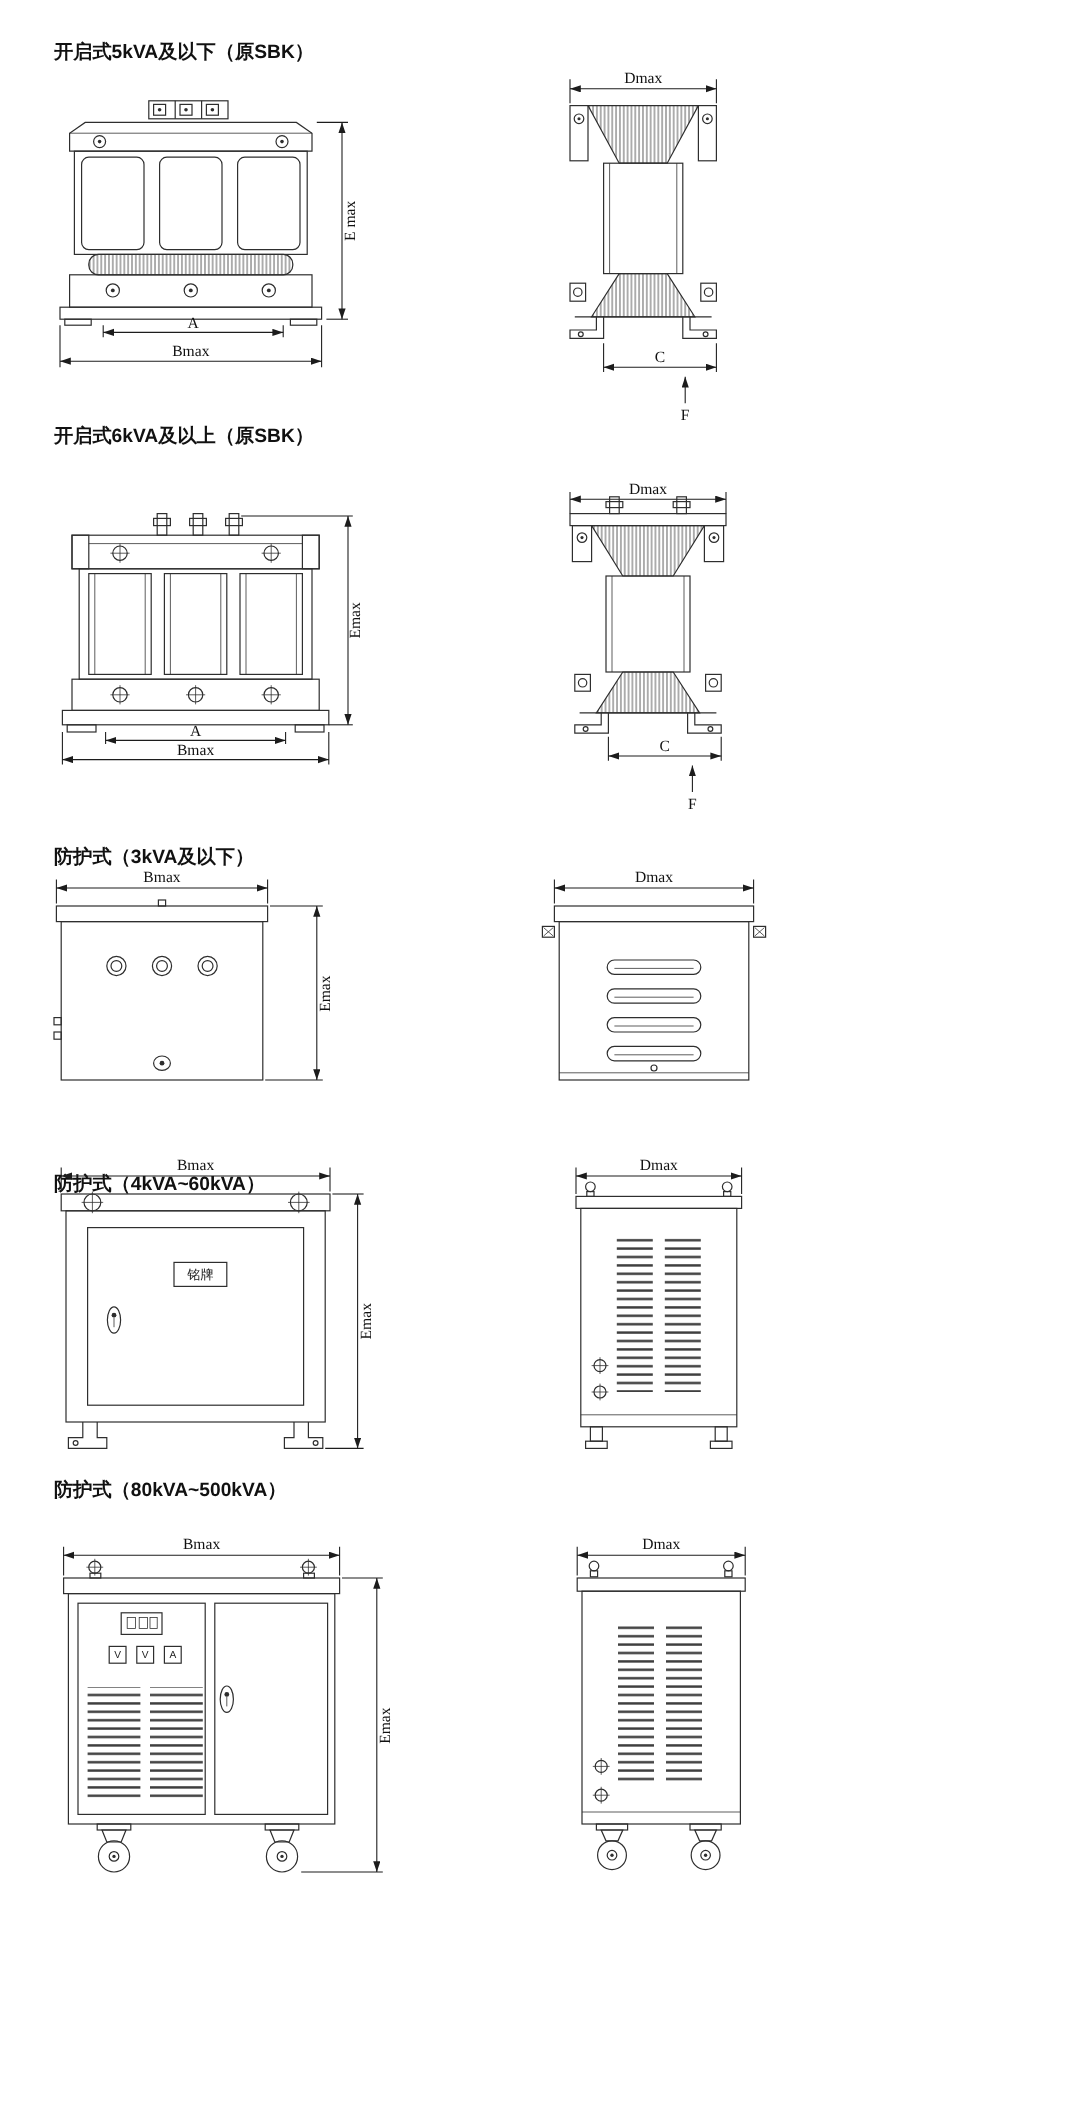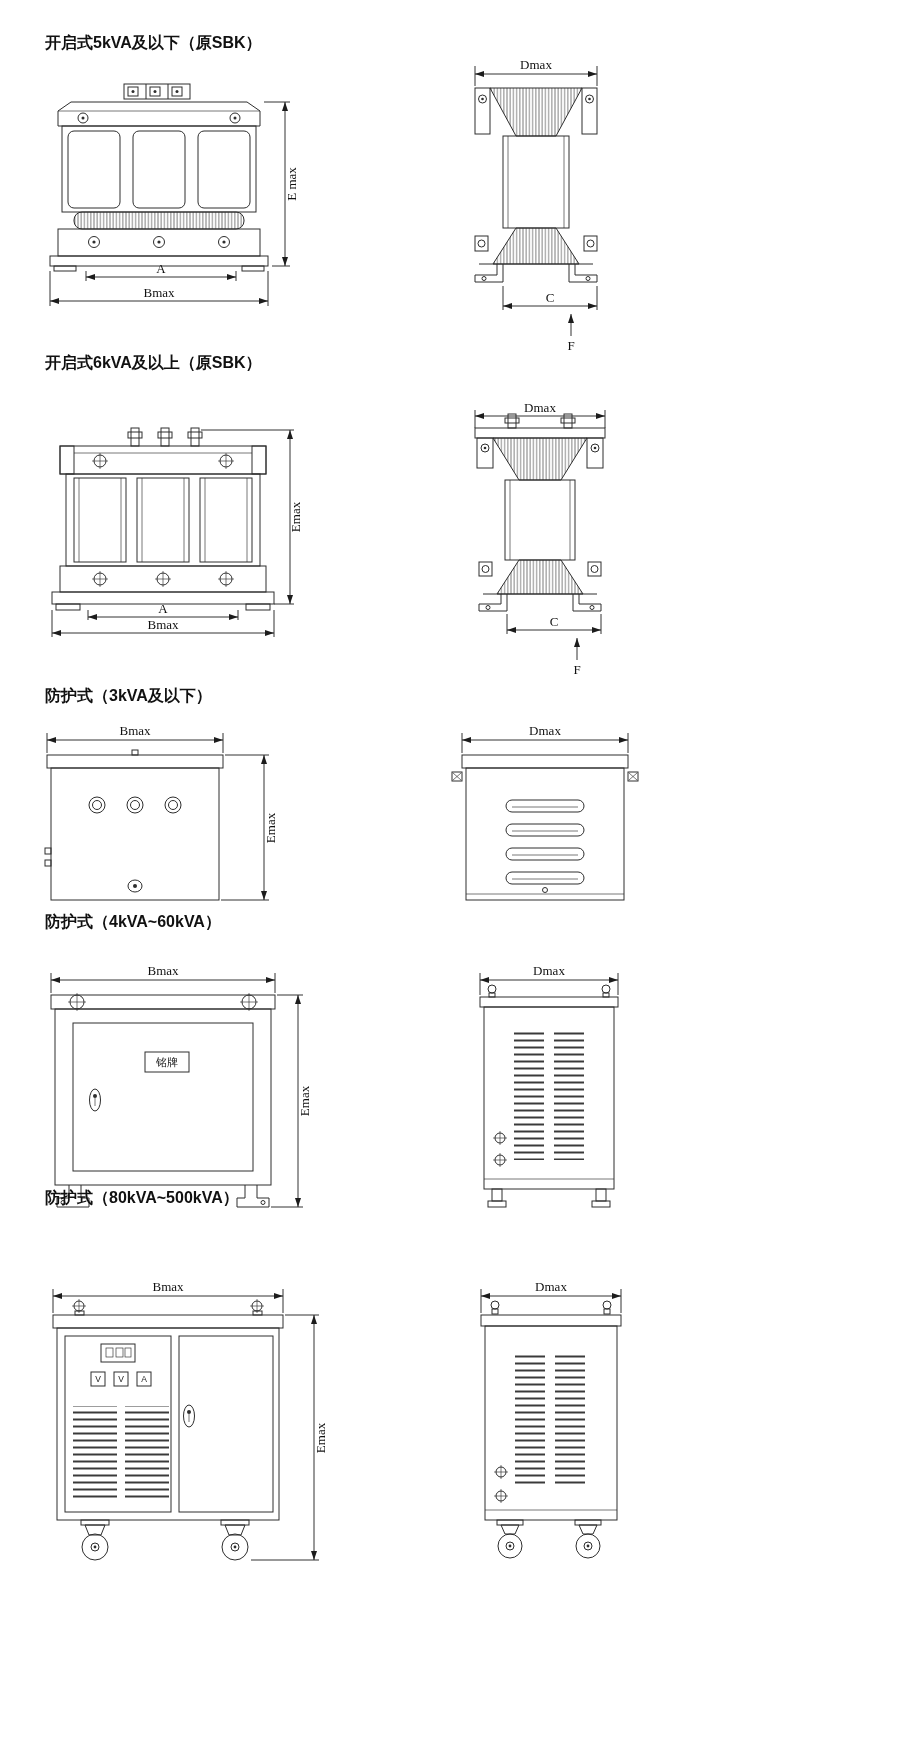--- a/index.html
+++ b/index.html
@@ -253,21 +253,21 @@
     <g class="dim">
       <line x1="52" y1="212" x2="52" y2="232"></line>
       <line x1="146" y1="212" x2="146" y2="232"></line>
       <line x1="52" y1="228" x2="146" y2="228" marker-start="url(#arD)" marker-end="url(#arD)"></line>
       <text class="dimtext" x="99" y="224" text-anchor="middle">C</text>
       <line x1="122" y1="258" x2="122" y2="236" marker-end="url(#arD)"></line>
       <text class="dimtext" x="122" y="272" text-anchor="middle">F</text>
     </g>
   </svg>
 
-  <div class="heading" style="top:686px">防护式（3kVA及以下）</div>
+  <div class="heading" style="top:704px">防护式（3kVA及以下）</div>
 
   <svg class="drw" style="left:12px; top:720px" width="250" height="195" viewBox="0 0 250 195">
     <defs>
       <marker id="arE" markerWidth="10" markerHeight="8" refX="9" refY="3" orient="auto-start-reverse" markerUnits="userSpaceOnUse">
         <path d="M0,0 L9,3 L0,6 Z" fill="#1c1c1c"></path>
       </marker>
     </defs>
     <g class="dim">
       <line x1="12" y1="33" x2="12" y2="13"></line>
       <line x1="188" y1="33" x2="188" y2="13"></line>
@@ -324,21 +324,21 @@
         <line x1="64" y1="111" x2="130" y2="111" class="thin"></line>
       <rect x="58" y="128" width="78" height="12" rx="6"></rect>
         <line x1="64" y1="135" x2="130" y2="135" class="thin"></line>
       <rect x="58" y="152" width="78" height="12" rx="6"></rect>
         <line x1="64" y1="159" x2="130" y2="159" class="thin"></line>
       <line x1="18" y1="174" x2="176" y2="174" class="thin"></line>
       <circle cx="97" cy="170" r="2.5"></circle>
     </g>
   </svg>
 
-  <div class="heading" style="top:912px">防护式（4kVA~60kVA）</div>
+  <div class="heading" style="top:977px">防护式（4kVA~60kVA）</div>
 
   <svg class="drw" style="left:12px; top:960px" width="285" height="262" viewBox="0 0 285 262">
     <defs>
       <marker id="arG" markerWidth="10" markerHeight="8" refX="9" refY="3" orient="auto-start-reverse" markerUnits="userSpaceOnUse">
         <path d="M0,0 L9,3 L0,6 Z" fill="#1c1c1c"></path>
       </marker>
     </defs>
     <g class="dim">
       <line x1="16" y1="33" x2="16" y2="13"></line>
       <line x1="240" y1="33" x2="240" y2="13"></line>
@@ -404,21 +404,21 @@
         <line x1="35" y1="200" x2="49" y2="200" class="thin"></line>
         <line x1="42" y1="193" x2="42" y2="207" class="thin"></line>
       <line x1="26" y1="219" x2="156" y2="219" class="thin"></line>
       <rect x="34" y="229" width="10" height="12"></rect>
         <rect x="30" y="241" width="18" height="6"></rect>
       <rect x="138" y="229" width="10" height="12"></rect>
         <rect x="134" y="241" width="18" height="6"></rect>
     </g>
   </svg>
 
-  <div class="heading" style="top:1188px">防护式（80kVA~500kVA）</div>
+  <div class="heading" style="top:1232px">防护式（80kVA~500kVA）</div>
 
   <svg class="drw" style="left:12px; top:1276px" width="300" height="300" viewBox="0 0 300 300">
     <defs>
       <marker id="arI" markerWidth="10" markerHeight="8" refX="9" refY="3" orient="auto-start-reverse" markerUnits="userSpaceOnUse">
         <path d="M0,0 L9,3 L0,6 Z" fill="#1c1c1c"></path>
       </marker>
       <pattern id="lvI" width="8" height="7" patternUnits="userSpaceOnUse">
         <line x1="0" y1="3.5" x2="8" y2="3.5" stroke="#3a3a3a" stroke-width="2"></line>
       </pattern>
     </defs>

